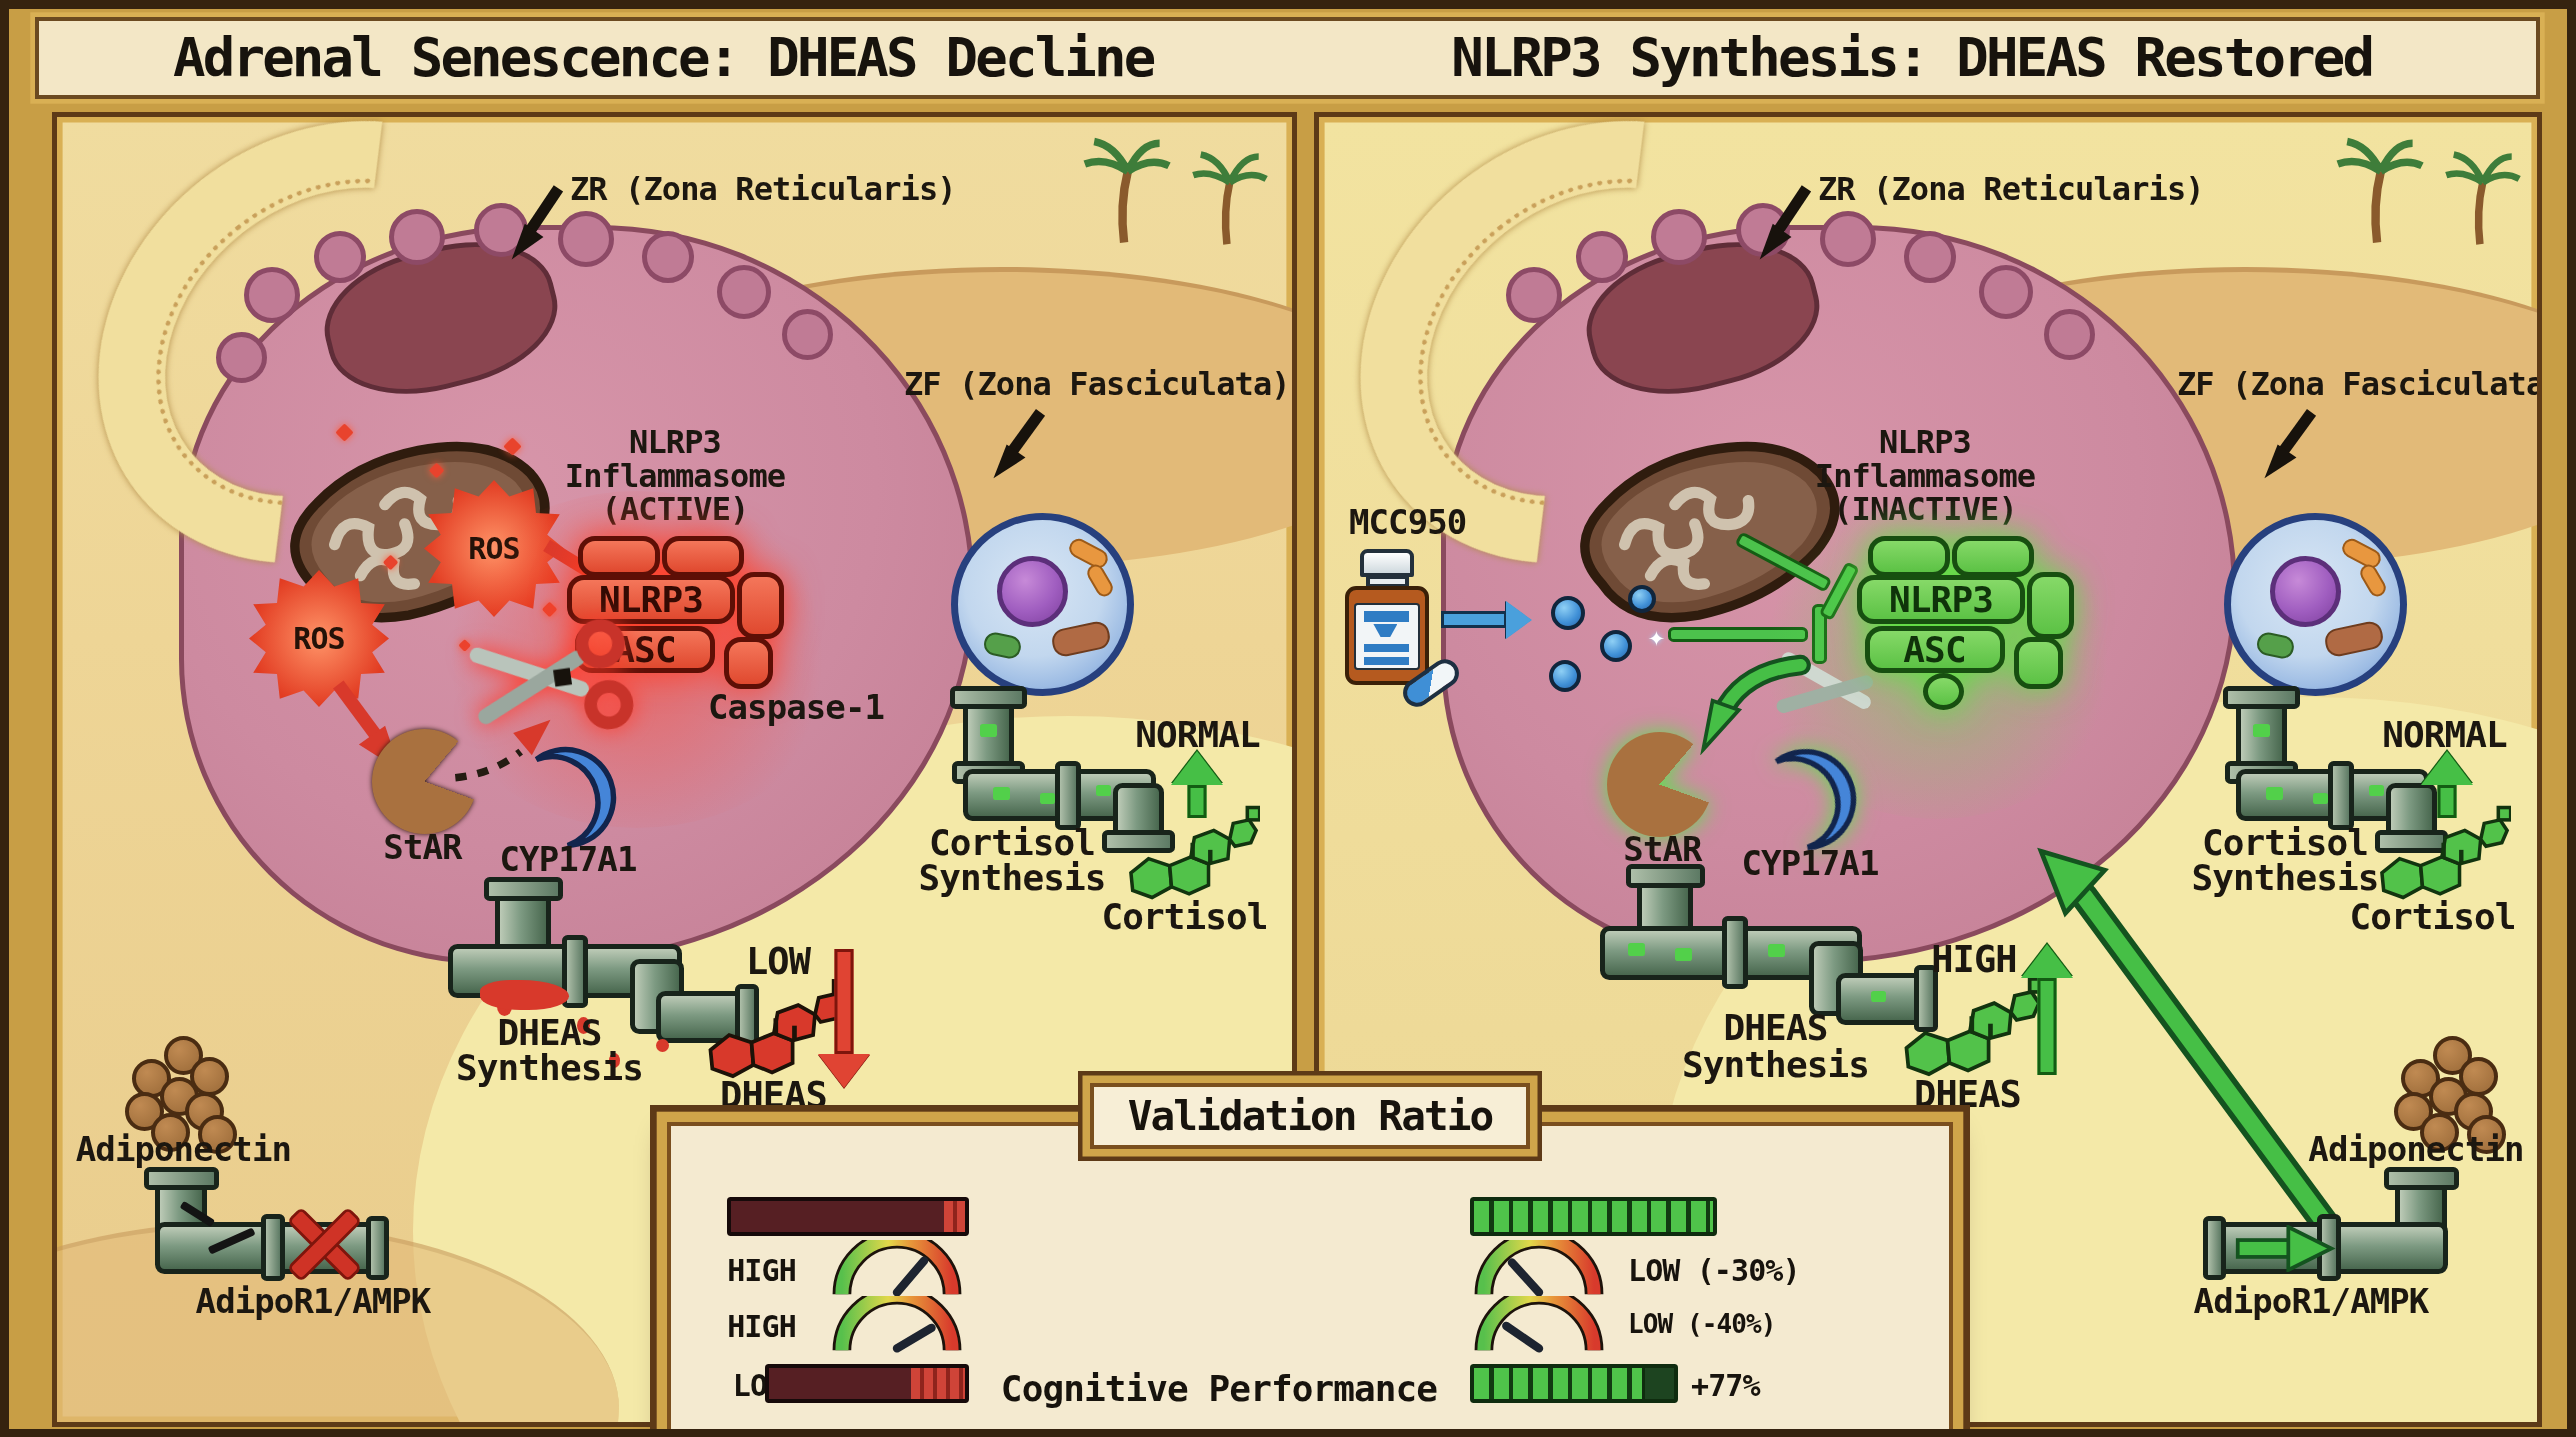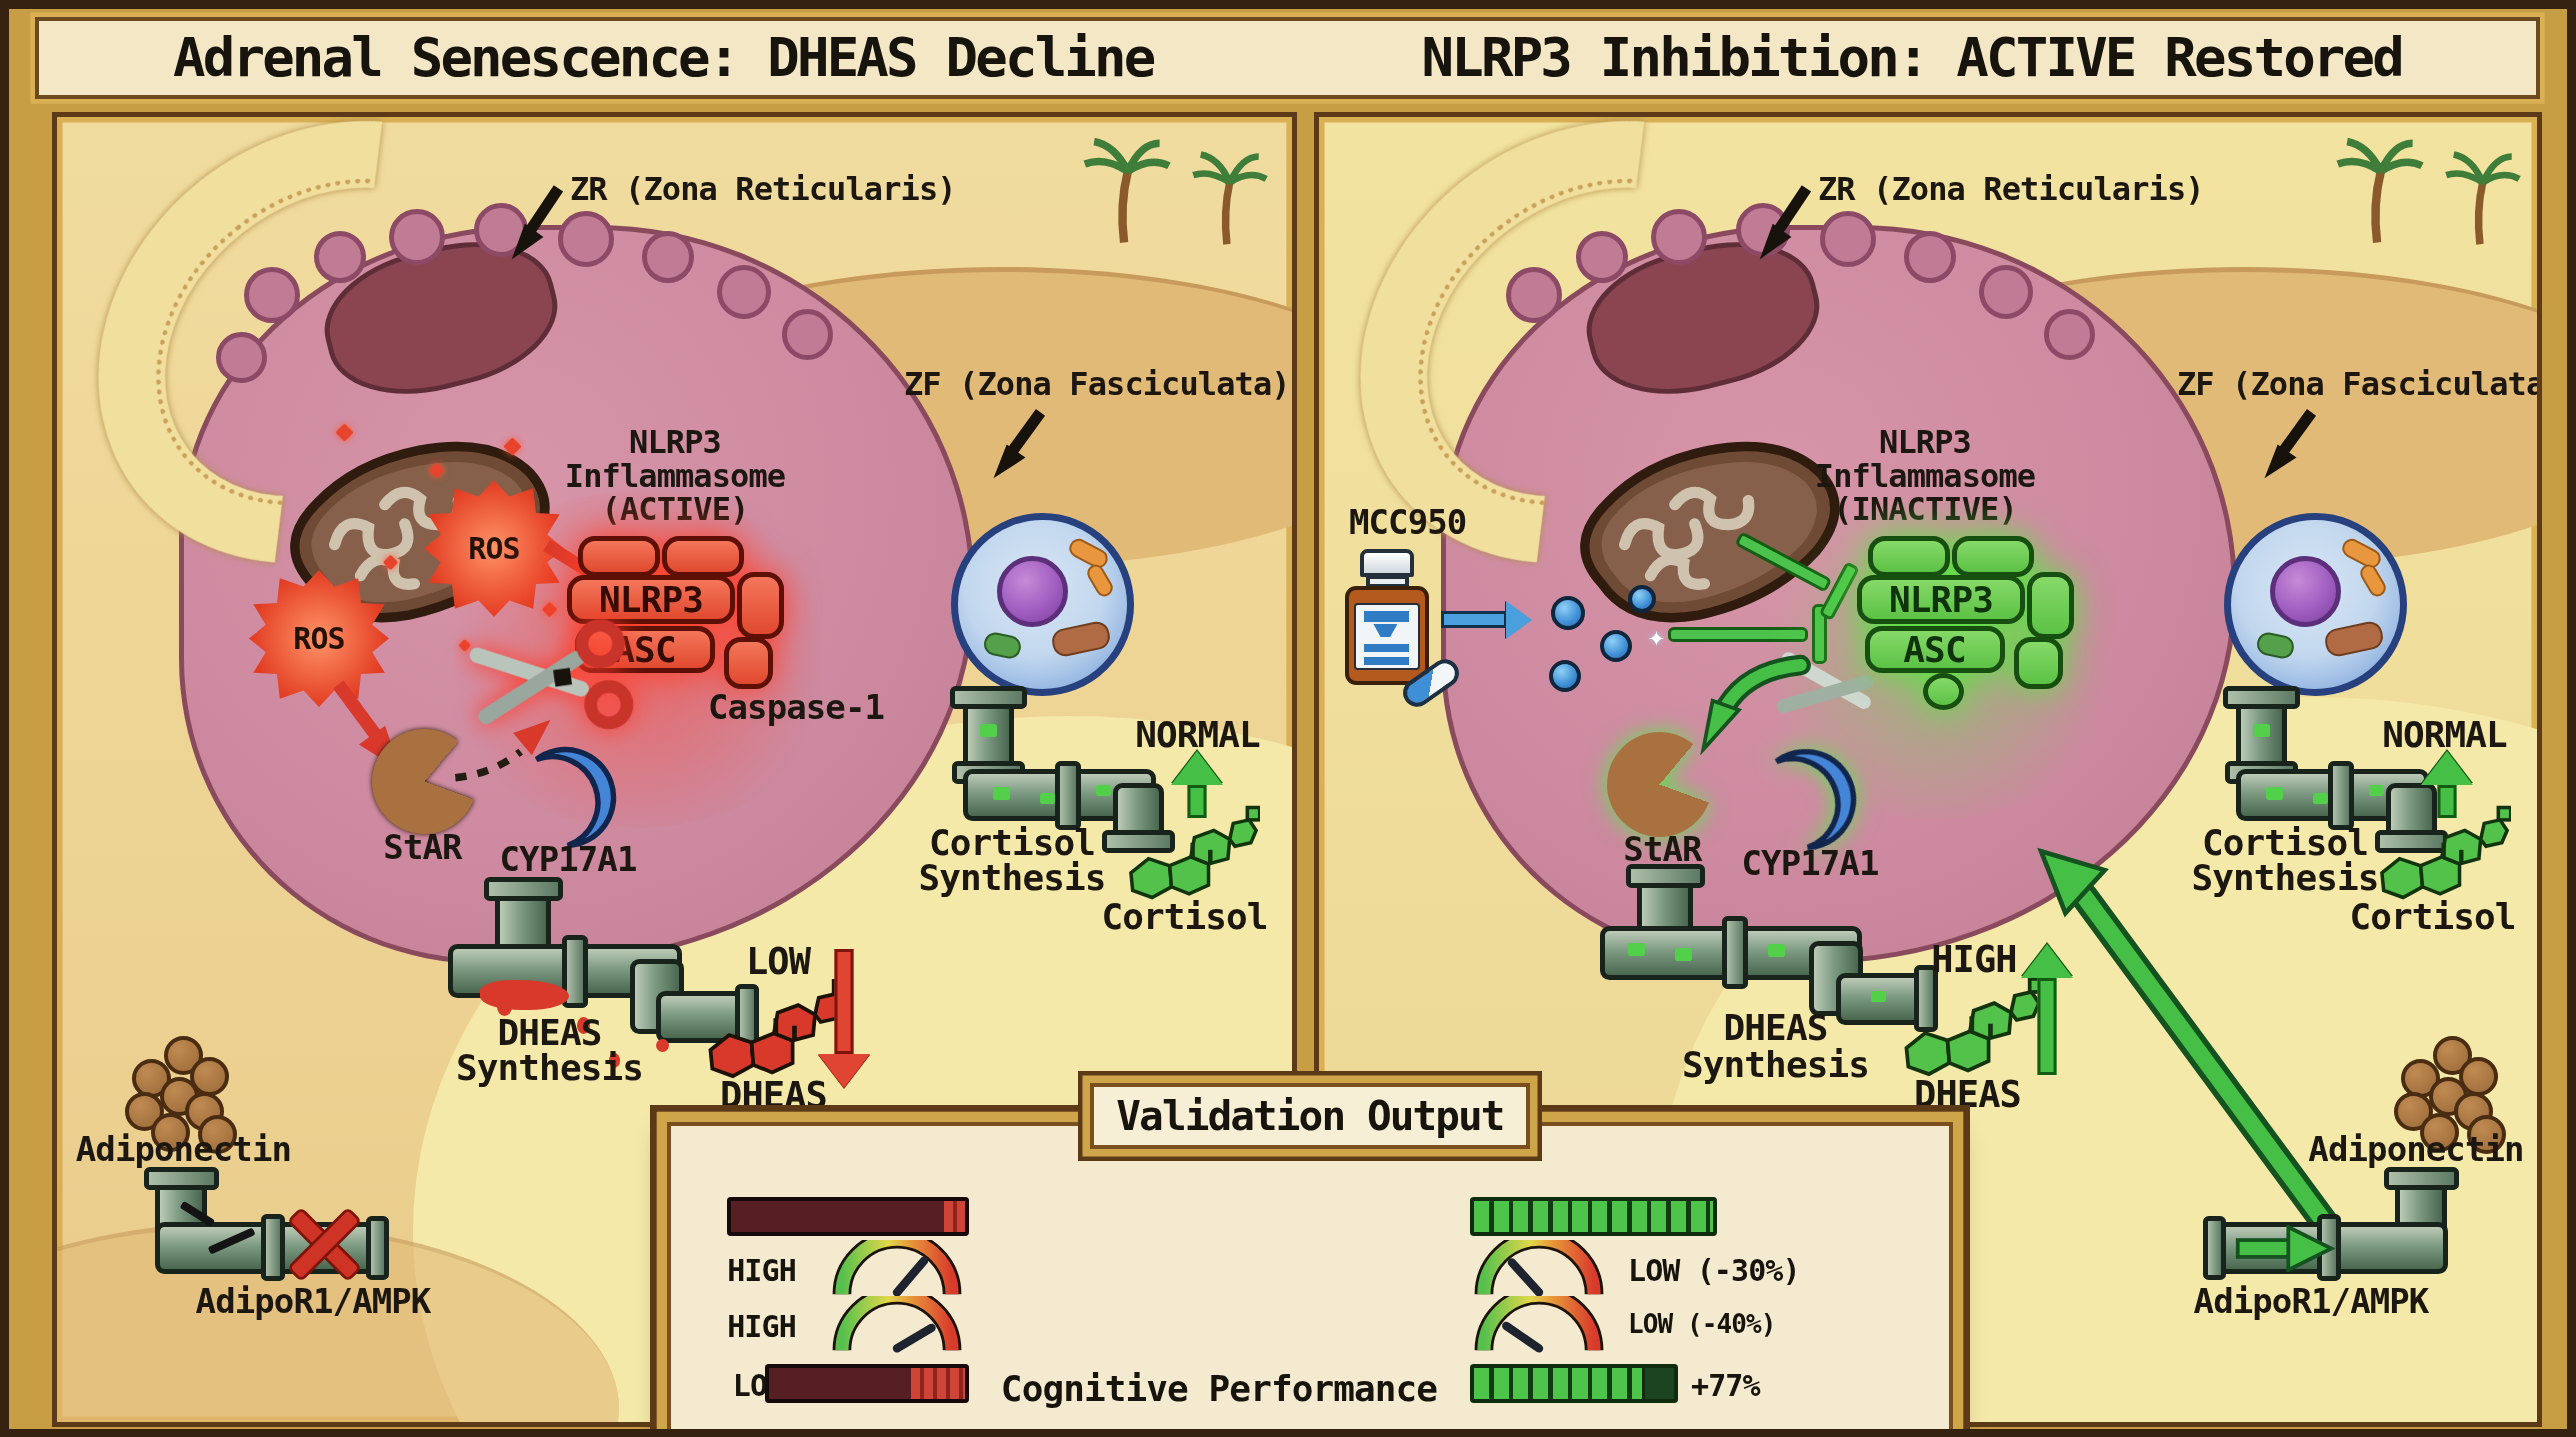--- a/index.html
+++ b/index.html
@@ -92,21 +92,21 @@
           <stop offset="0.42" stop-color="#e2d84a"></stop>
       <stop offset="0.62" stop-color="#e8983a"></stop>
           <stop offset="1" stop-color="#d83a2c"></stop>
     </linearGradient>
   </defs>
     </svg>
 
   
   <div class="banner">
     <div class="half">Adrenal Senescence: DHEAS Decline</div>
-    <div class="half">NLRP3 Inhibition: ACTIVE Restored</div>
+    <div class="half">NLRP3 Synthesis: DHEAS Restored</div>
   </div>
 
   
   <div class="panel lp">
     <div class="zf-floor" style="left:356px;top:599px;width:1310px;height:1030px"></div>
     <div class="dune" style="left:524px;top:150px;width:842px;height:300px"></div>
     <div class="dune" style="left:-187px;top:1105px;width:749px;height:374px;opacity:.6"></div>
 
     <svg style="position:absolute;left:1011px;top:13px" width="215" height="122" viewBox="0 0 230 130">
       <path d="M60,120 Q55,80 64,44" stroke="#8a5a2c" stroke-width="9" fill="none"></path>
@@ -488,21 +488,21 @@
     <div class="pjoint" style="left:884px;top:1099px;width:22.5px;height:64px"></div>
     <svg style="position:absolute;left:915px;top:1108px" width="103" height="47" viewBox="0 0 110 50">
       <rect x="4" y="16" width="56" height="18" fill="#46bf46" stroke="#14531f" stroke-width="4"></rect>
       <polygon points="58,2 104,25 58,48" fill="#46bf46" stroke="#14531f" stroke-width="4"></polygon>
     </svg>
     <div class="txt" style="left:842px;top:1167px;width:300px;font-size:34px">AdipoR1/AMPK</div>
   </div>
 
   
   <div class="stats">
-    <div class="plaque">Validation Output</div>
+    <div class="plaque">Validation Ratio</div>
 
     <div class="bar-dark" style="left:56px;top:71px;width:242px">
         <i style="width:20.6px"></i>
       </div>
     <div class="seg-green" style="left:799px;top:71px;width:247px"></div>
 
     <div class="sv" style="left:39px;top:127px;width:103px;text-align:center;font-size:30px">HIGH</div>
     <svg style="position:absolute;left:156px;top:114px" width="140" height="60" viewBox="0 0 150 64">
       <path d="M16,58 A58,58 0 0 1 134,58" fill="none" stroke="#1d130b" stroke-width="20"></path>
       <path d="M16,58 A58,58 0 0 1 134,58" fill="none" stroke="url(#ggrad)" stroke-width="14"></path>

